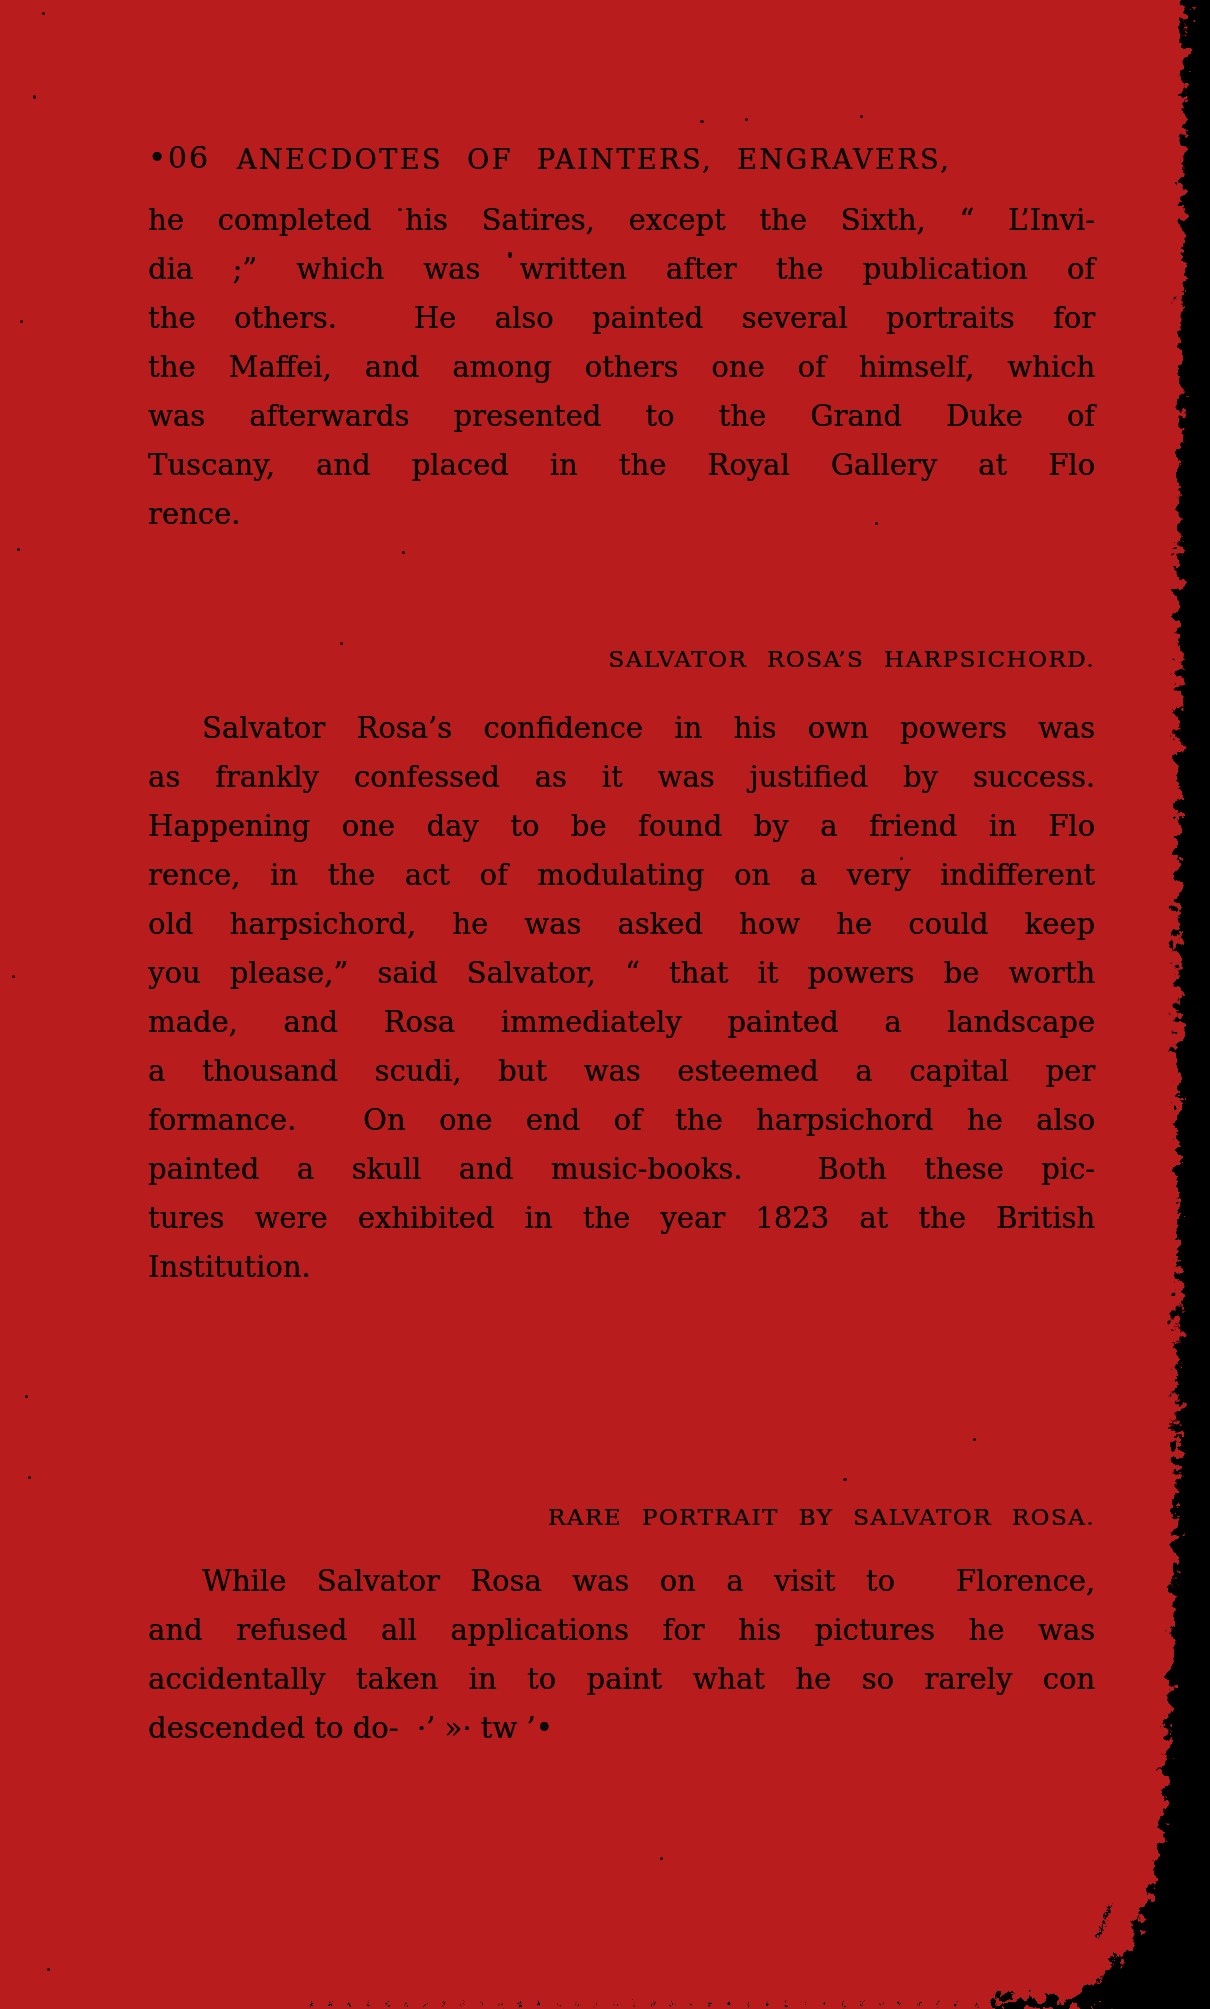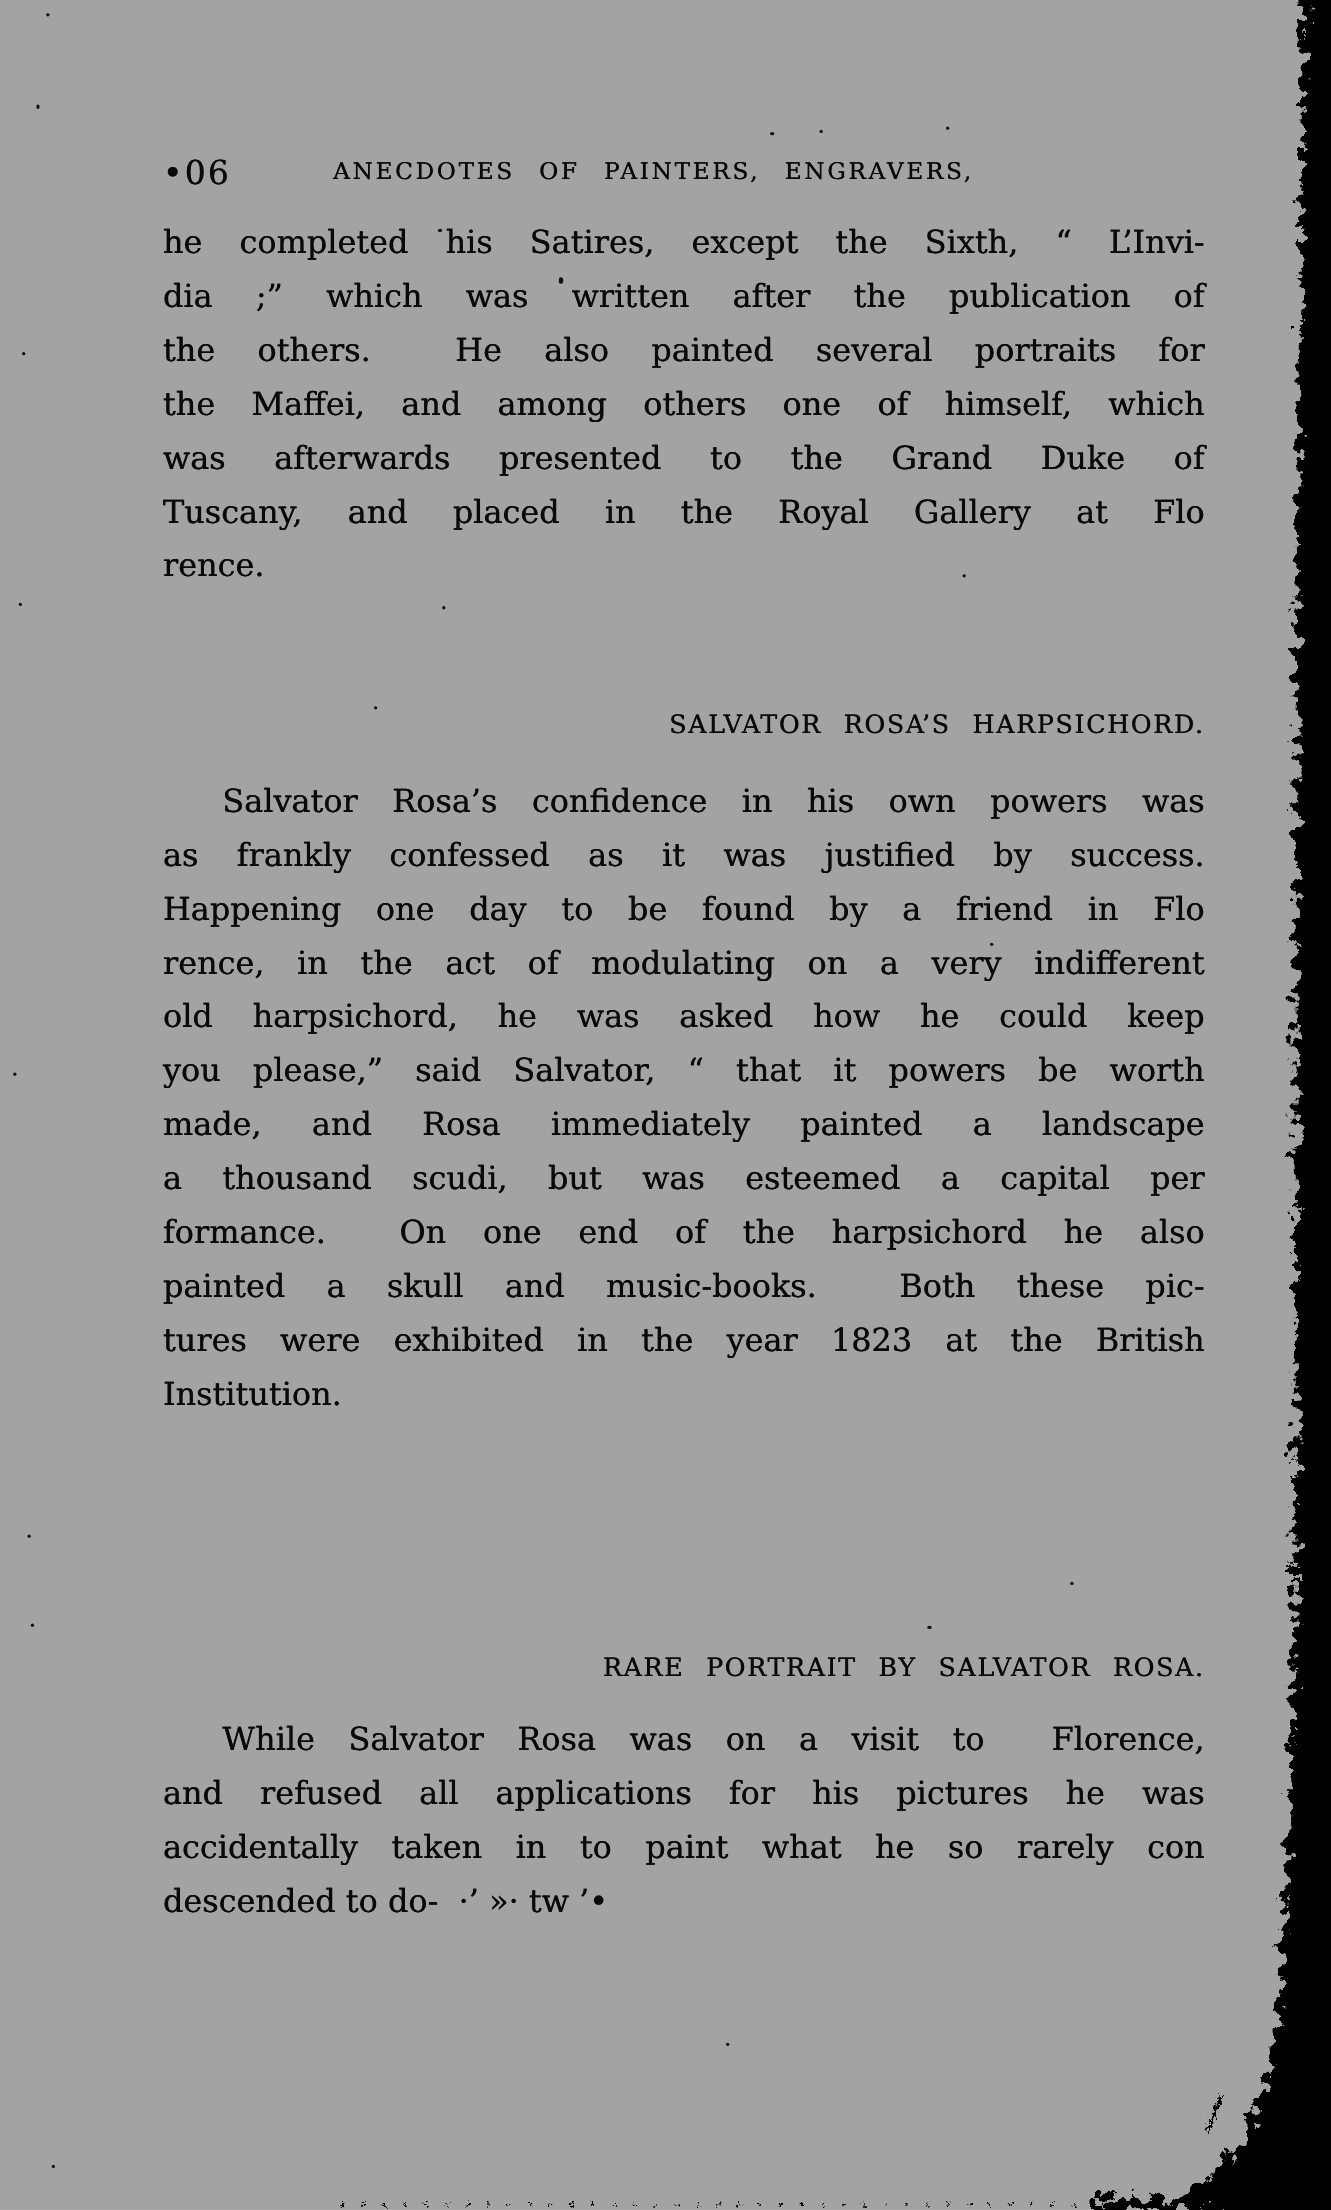--- a/index.html
+++ b/index.html
@@ -1,35 +1,35 @@
 <!DOCTYPE html>
 <html><head>
 <meta charset="utf-8">
 <style>
   html,body { margin:0; padding:0; background:#e8e8e8; }
   .page {
     position:relative;
     width:1210px; height:2009px;
-    background:#a3a3a3;
+    background:#b91c1c;
     overflow:hidden;
     font-family:"DejaVu Serif","Liberation Serif",serif;
     color:#0a0a0a;
   }
   .text-col { position:absolute; left:148px; width:947px; }
 
   
   .header { top:136px; height:40px; }
   .pagenum {
     position:absolute; left:0; top:4px;
     font-size:30px; letter-spacing:2px;
     text-shadow:0.4px 0 0 currentColor;
   }
   .running-title {
     text-align:center; padding-right:55px; padding-top:8px;
-    font-size:21px; letter-spacing:2.5px; word-spacing:13px;
+    font-size:27px; letter-spacing:2.5px; word-spacing:13px;
     text-shadow:0.35px 0 0 currentColor;
     white-space:nowrap;
   }
 
   
   .para { }
   .line {
     height:49px; line-height:49px;
     font-size:29px;
     white-space:pre-wrap;

